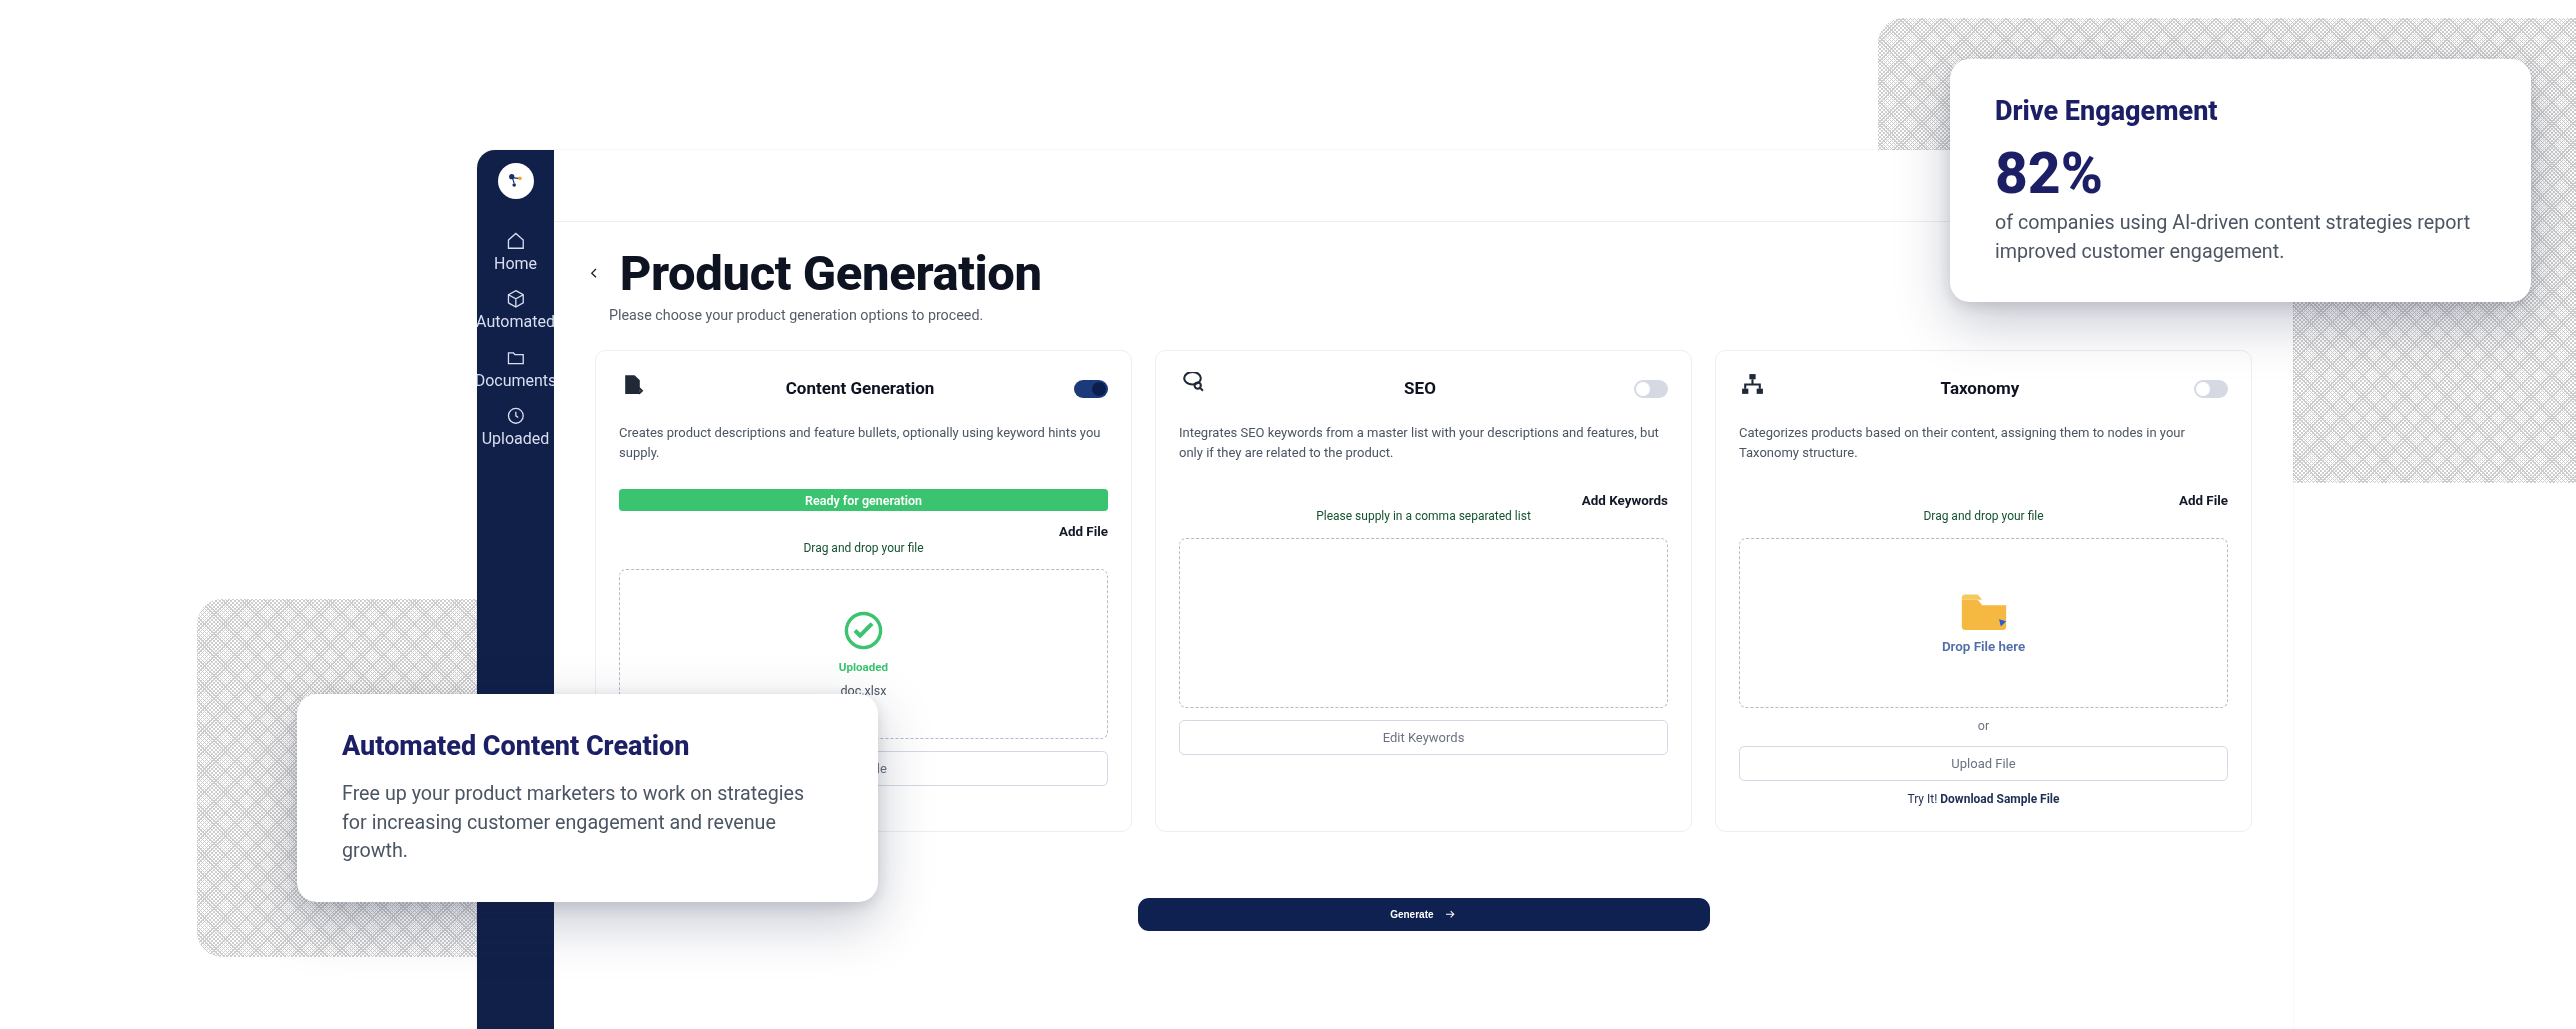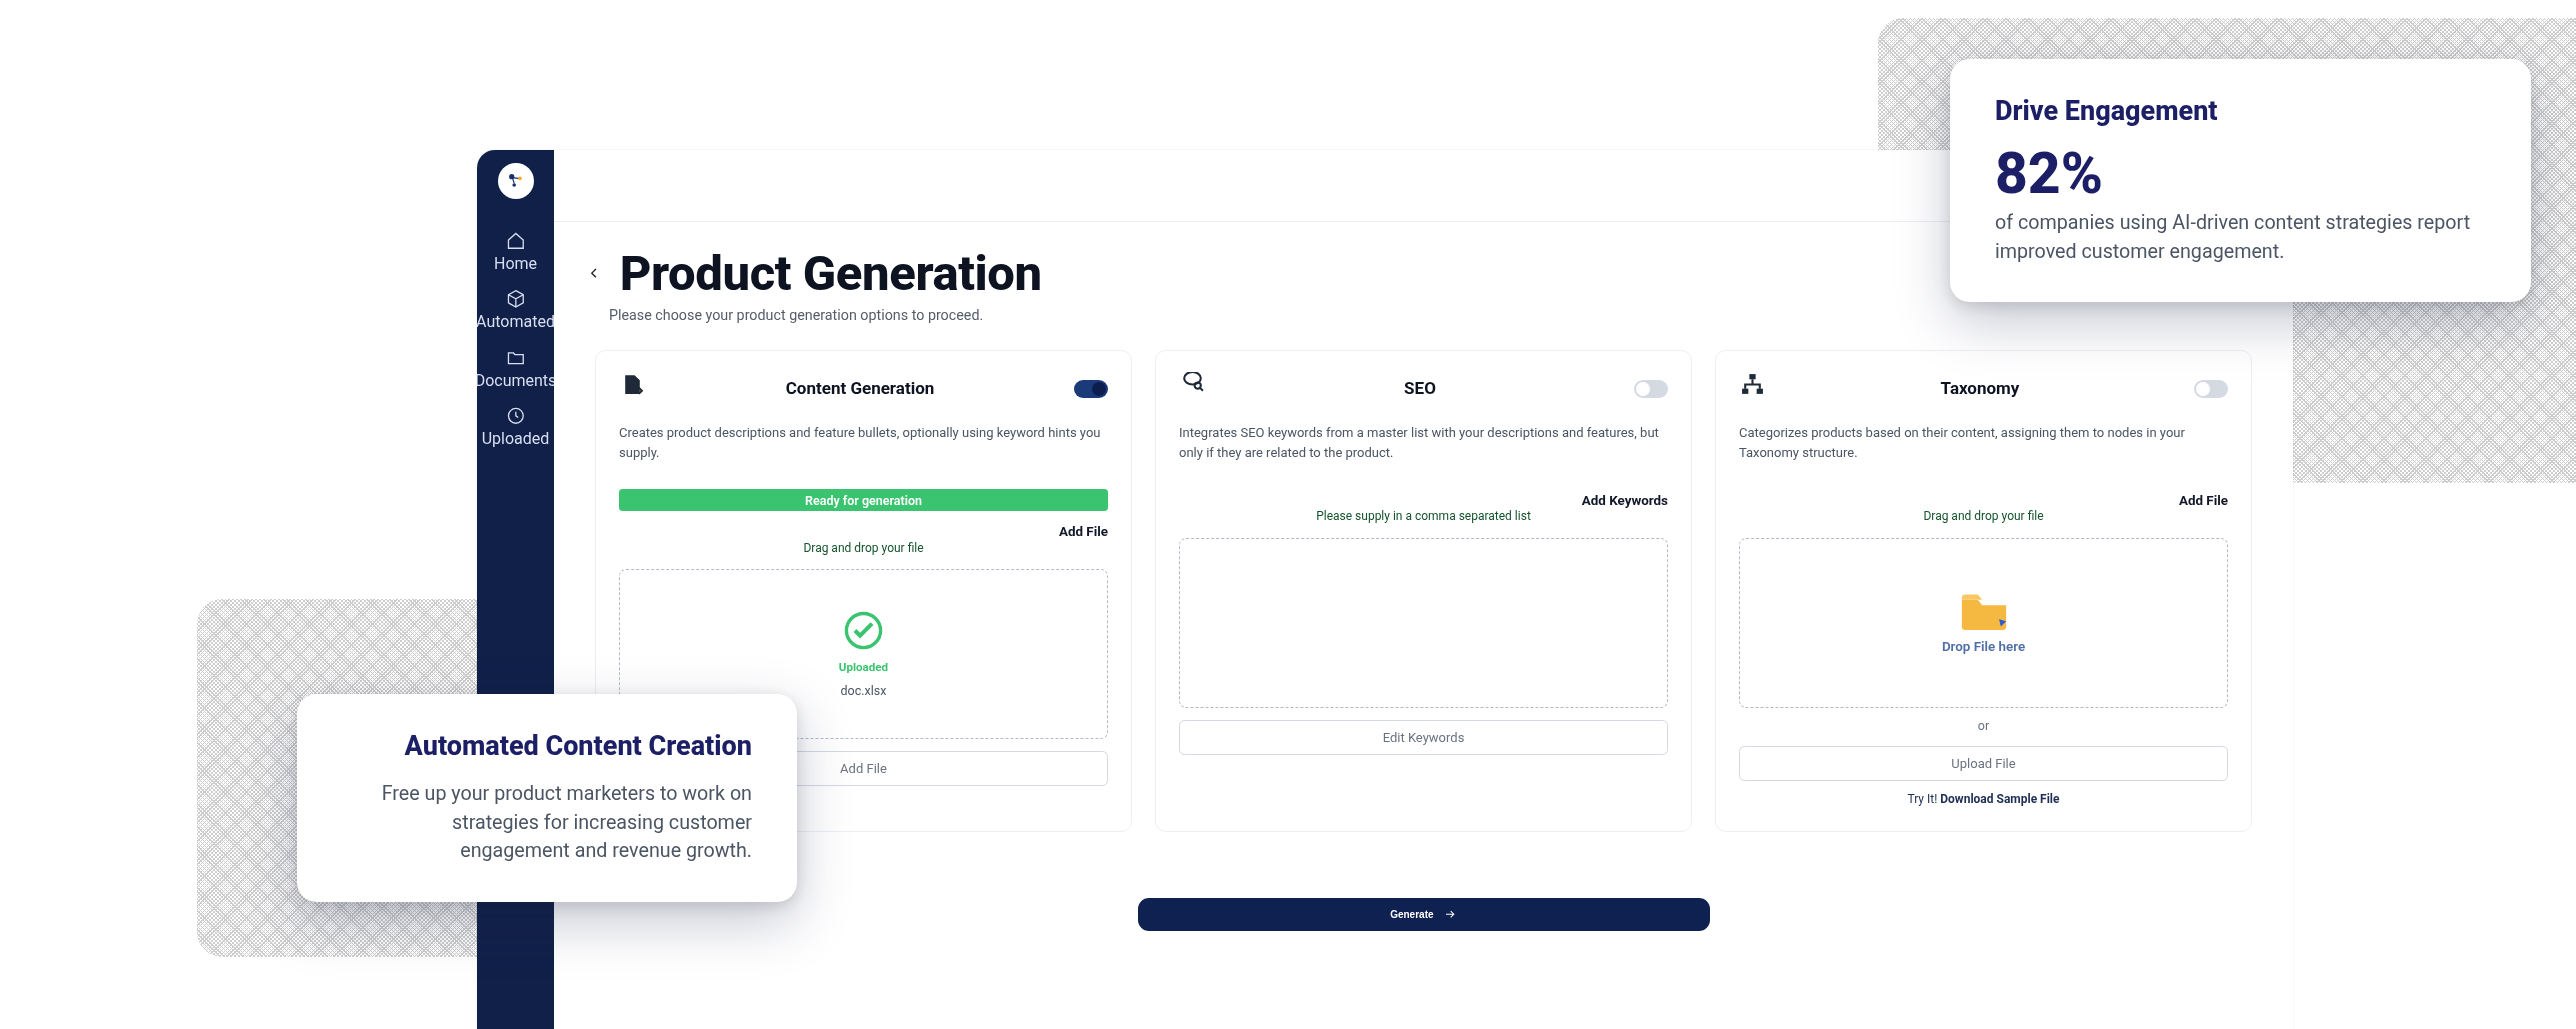--- a/index.html
+++ b/index.html
@@ -190,21 +190,21 @@
 
   
   .callout {
     position:absolute;
     background:#fff;
     border-radius:19.7px;
     box-shadow: 0 19.7px 54px rgba(30,40,80,.25), 0 3.6px 14.3px rgba(0,0,0,.12);
     padding:36px 45px;
   }
   .callout-tr { top:59px; left:1950px; width:581px; }
-  .callout-bl { top:694px; left:297px; width:500px;text-align:right; }
+  .callout-bl { top:694px; left:297px; width:581px; }
   .callout h3 { font-size:27px; font-weight:800; color:#1c1f66; margin-bottom:18px; }
   .big-pct { font-size:57px; font-weight:800; color:#1c1f66; line-height:1; margin-bottom:7.2px; }
   .callout p { font-size:19.7px; color:#4b5563; line-height:1.45; }
 
 </style>
 </head>
 <body>
 
 <div class="texture texture-tr"></div>
 <div class="texture texture-bl"></div>

